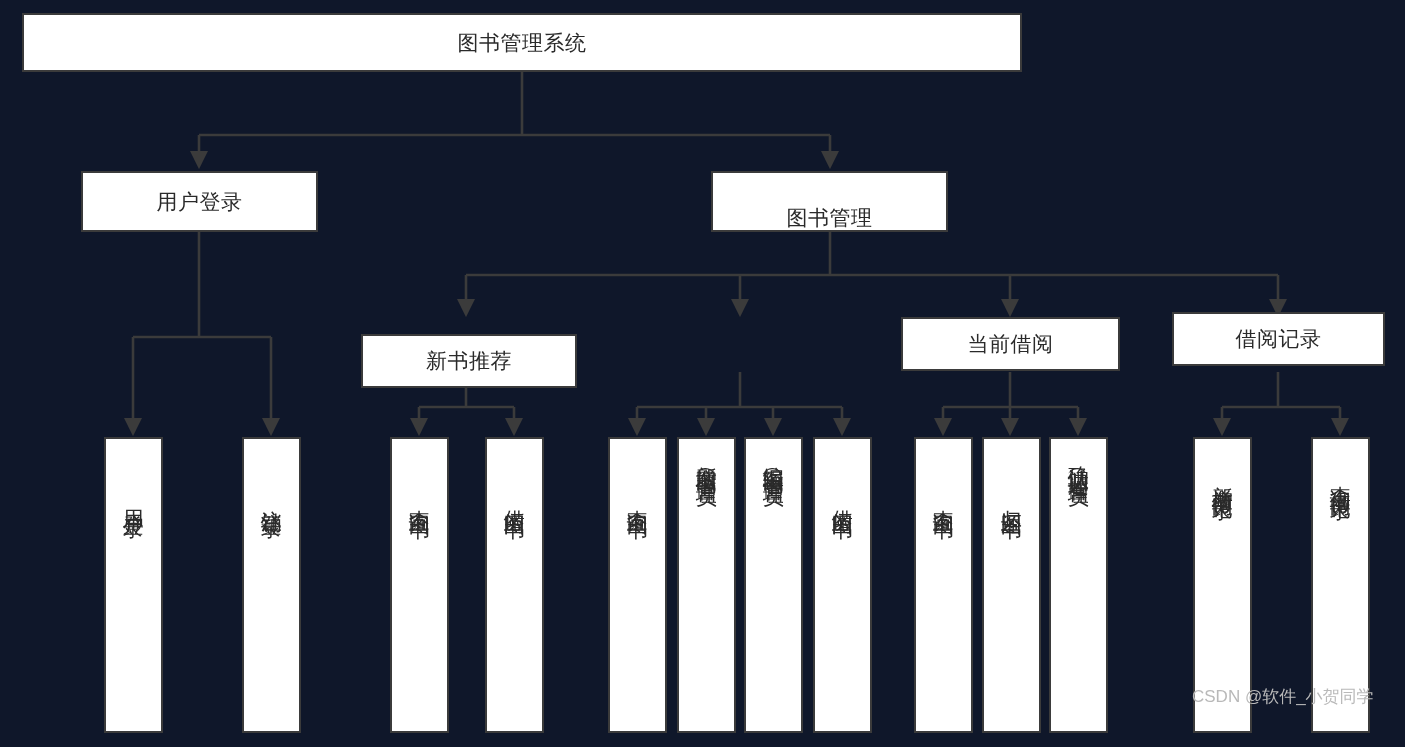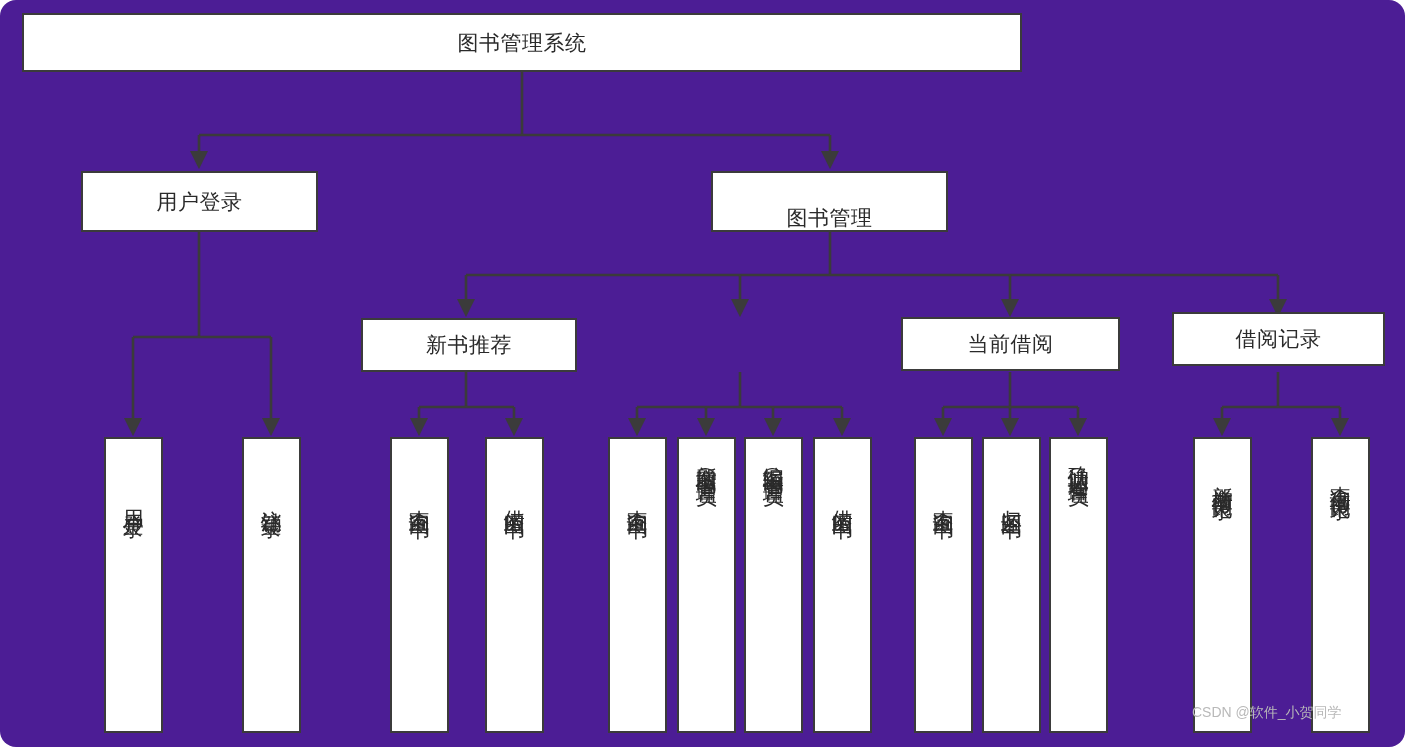--- a/index.html
+++ b/index.html
@@ -7,23 +7,22 @@
     padding: 0;
     background: #ffffff;
   }
   body {
     font-family: "Liberation Sans", "DejaVu Sans", sans-serif;
   }
   #canvas {
     position: relative;
     width: 1405px;
     height: 747px;
-    background: #4c1d95;
+    background: #0f172a;
     overflow: hidden;
-    border-radius: 16px;
   }
   svg#wires {
     position: absolute;
     left: 0;
     top: 0;
     width: 1405px;
     height: 747px;
   }
   .node {
     position: absolute;
@@ -57,22 +56,22 @@
   }
   .node.vert.tall-pad {
     padding-top: 54px;
   }
   .node.vert.mid-pad {
     padding-top: 30px;
   }
   .watermark {
     position: absolute;
     left: 1192px;
-    top: 704px;
-    font-size: 14px;
+    top: 685px;
+    font-size: 17px;
     color: #b9b9b9;
     white-space: nowrap;
     pointer-events: none;
   }
 </style>
 </head>
 <body>
 
 <div id="canvas">
 
@@ -130,21 +129,21 @@
     <span class="lbl">图书管理系统</span>
   </div>
 
   <div class="node horiz" style="left:81px; top:171px; width:237px; height:61px;">
     <span class="lbl">用户登录</span>
   </div>
   <div class="node horiz" style="left:711px; top:171px; width:237px; height:61px;align-items:flex-end;">
     <span class="lbl">图书管理</span>
   </div>
 
-  <div class="node horiz" style="left:361px; top:318px; width:216px; height:54px;">
+  <div class="node horiz" style="left:361px; top:334px; width:216px; height:54px;">
     <span class="lbl">新书推荐</span>
   </div>
   <div class="node horiz" style="left:901px; top:317px; width:219px; height:54px;">
     <span class="lbl">当前借阅</span>
   </div>
   <div class="node horiz" style="left:1172px; top:312px; width:213px; height:54px;">
     <span class="lbl">借阅记录</span>
   </div>
 
   <div class="node vert tall-pad" style="left:104px; top:437px; width:59px; height:296px;">

